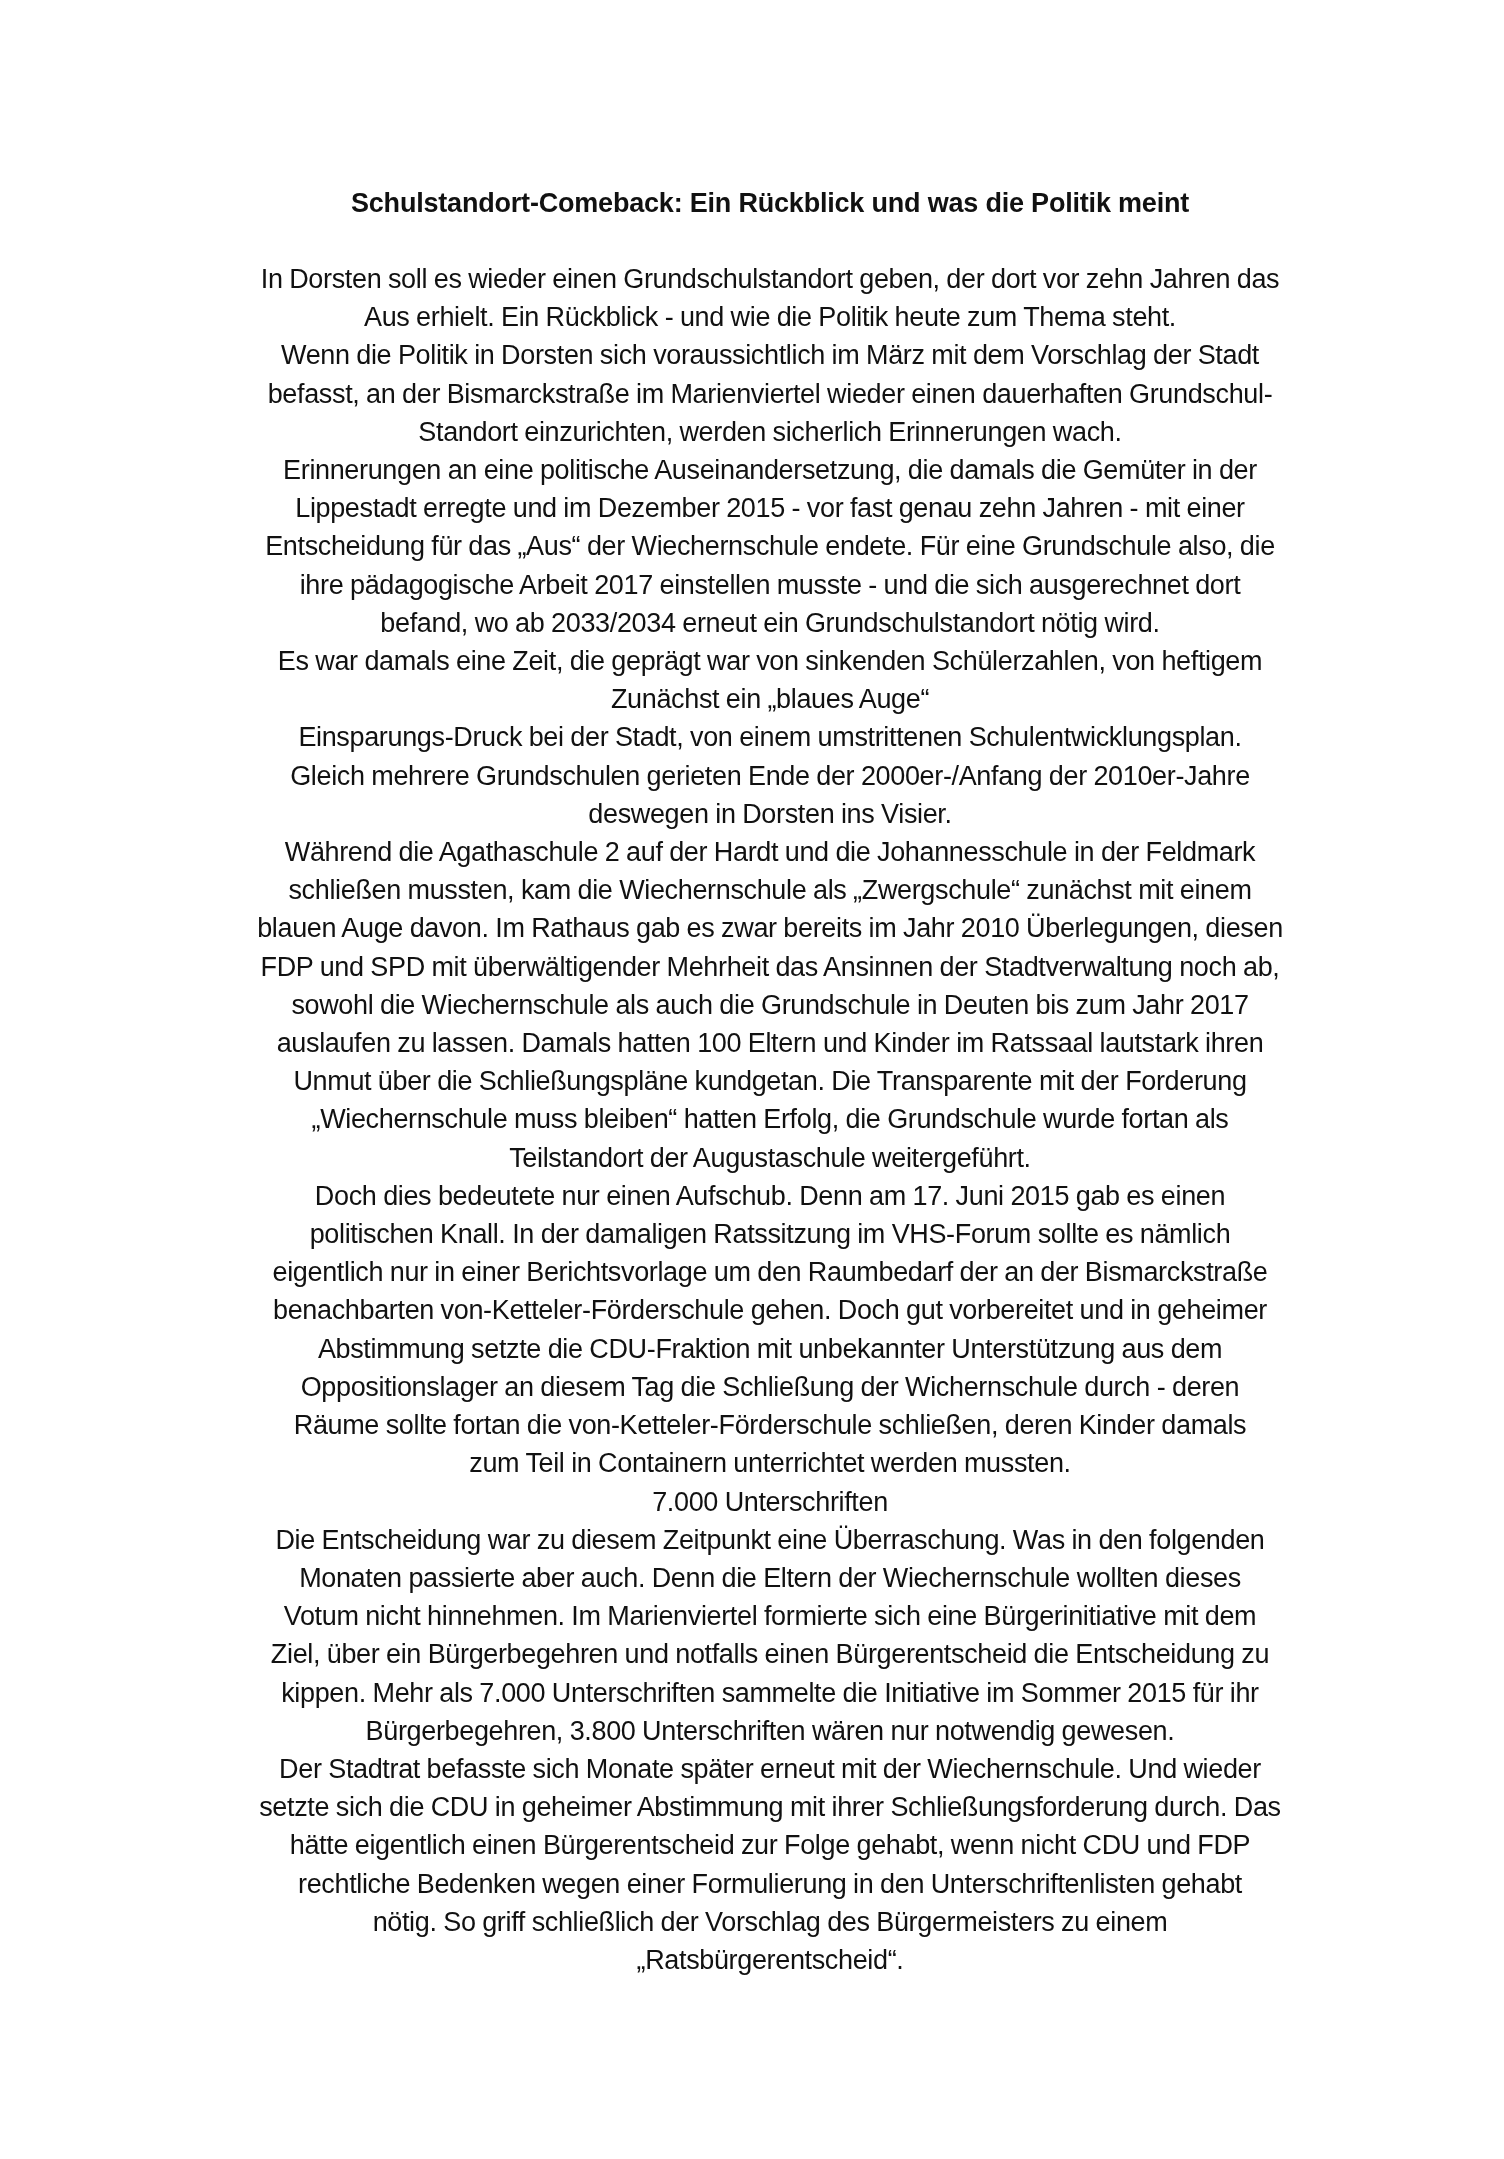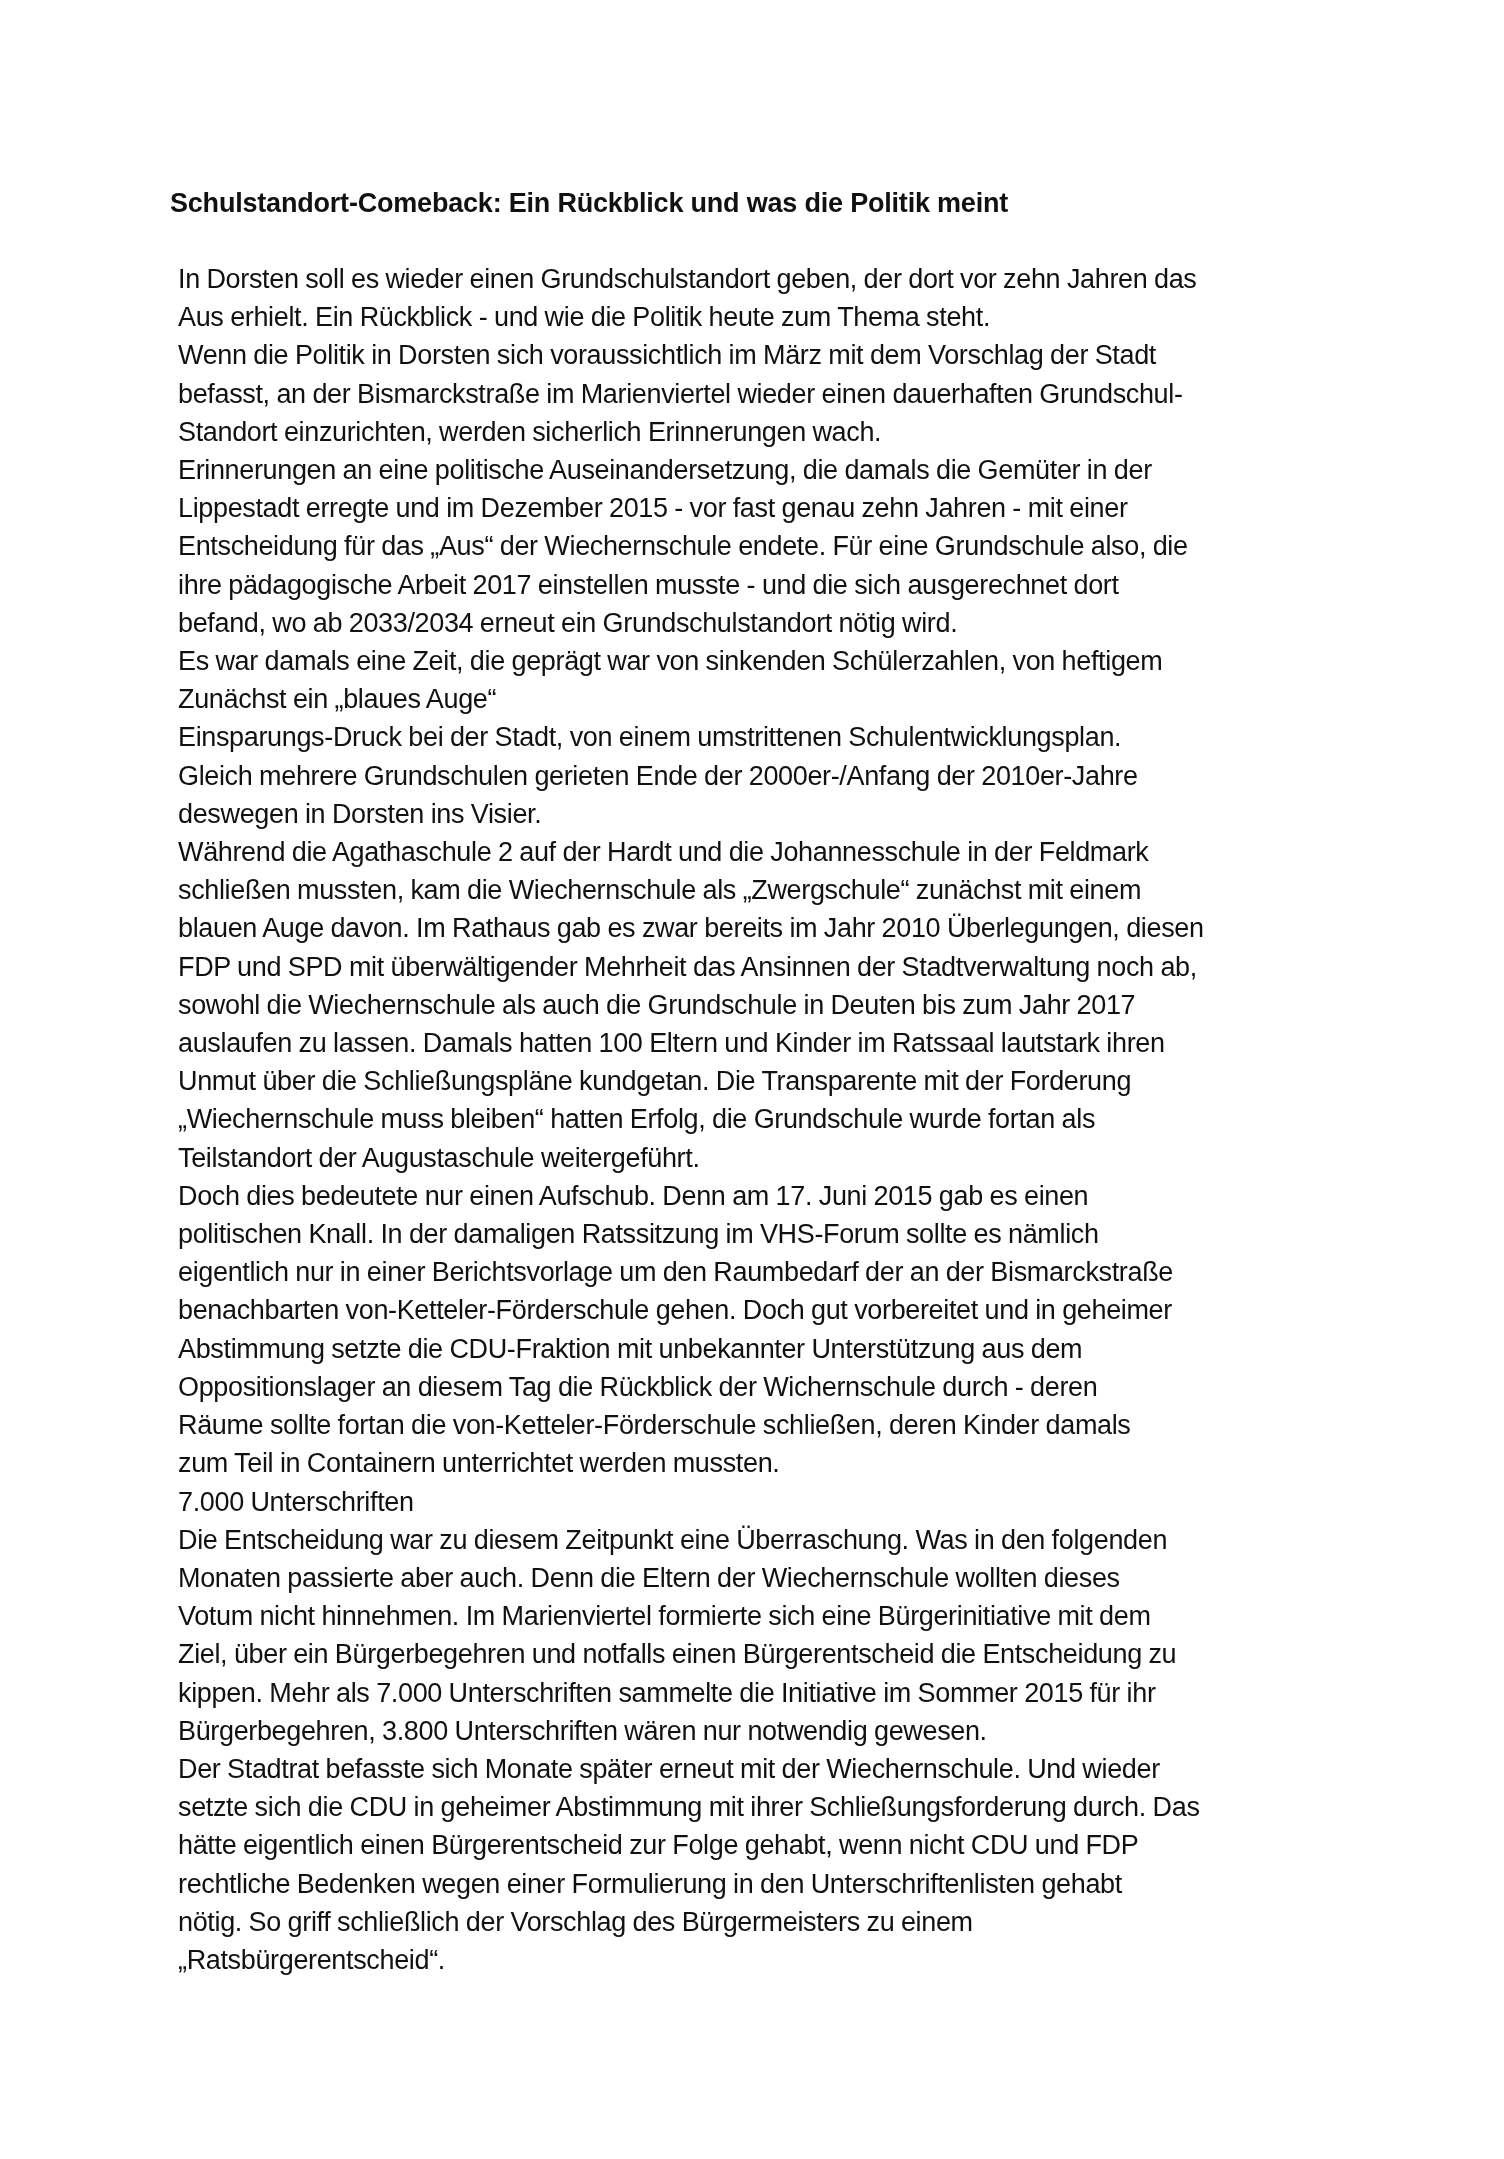--- a/index.html
+++ b/index.html
@@ -4,20 +4,21 @@
   <style>
     html, body { margin: 0; padding: 0; background: #ffffff; }
     body { width: 1504px; height: 2159px; position: relative; overflow: hidden; }
     .page {
       position: absolute;
       left: 170px;
       top: 184px;
       width: 1200px;
       color: #111111;
       font-family: "Liberation Sans", sans-serif;
+      text-align: center;
     }
     .title {
       font-weight: bold;
       font-size: 27px;
       line-height: 38px;
       margin: 0 0 38px 0;
       letter-spacing: -0.2px;
     }
     .para {
       font-size: 27px;
@@ -56,21 +57,21 @@
       <span class="line">sowohl die Wiechernschule als auch die Grundschule in Deuten bis zum Jahr 2017</span>
       <span class="line">auslaufen zu lassen. Damals hatten 100 Eltern und Kinder im Ratssaal lautstark ihren</span>
       <span class="line">Unmut über die Schließungspläne kundgetan. Die Transparente mit der Forderung</span>
       <span class="line">„Wiechernschule muss bleiben“ hatten Erfolg, die Grundschule wurde fortan als</span>
       <span class="line">Teilstandort der Augustaschule weitergeführt.</span>
       <span class="line">Doch dies bedeutete nur einen Aufschub. Denn am 17. Juni 2015 gab es einen</span>
       <span class="line">politischen Knall. In der damaligen Ratssitzung im VHS-Forum sollte es nämlich</span>
       <span class="line">eigentlich nur in einer Berichtsvorlage um den Raumbedarf der an der Bismarckstraße</span>
       <span class="line">benachbarten von-Ketteler-Förderschule gehen. Doch gut vorbereitet und in geheimer</span>
       <span class="line">Abstimmung setzte die CDU-Fraktion mit unbekannter Unterstützung aus dem</span>
-      <span class="line">Oppositionslager an diesem Tag die Rückblick der Wichernschule durch - deren</span>
+      <span class="line">Oppositionslager an diesem Tag die Schließung der Wichernschule durch - deren</span>
       <span class="line">Räume sollte fortan die von-Ketteler-Förderschule schließen, deren Kinder damals</span>
       <span class="line">zum Teil in Containern unterrichtet werden mussten.</span>
       <span class="line">7.000 Unterschriften</span>
       <span class="line">Die Entscheidung war zu diesem Zeitpunkt eine Überraschung. Was in den folgenden</span>
       <span class="line">Monaten passierte aber auch. Denn die Eltern der Wiechernschule wollten dieses</span>
       <span class="line">Votum nicht hinnehmen. Im Marienviertel formierte sich eine Bürgerinitiative mit dem</span>
       <span class="line">Ziel, über ein Bürgerbegehren und notfalls einen Bürgerentscheid die Entscheidung zu</span>
       <span class="line">kippen. Mehr als 7.000 Unterschriften sammelte die Initiative im Sommer 2015 für ihr</span>
       <span class="line">Bürgerbegehren, 3.800 Unterschriften wären nur notwendig gewesen.</span>
       <span class="line">Der Stadtrat befasste sich Monate später erneut mit der Wiechernschule. Und wieder</span>

